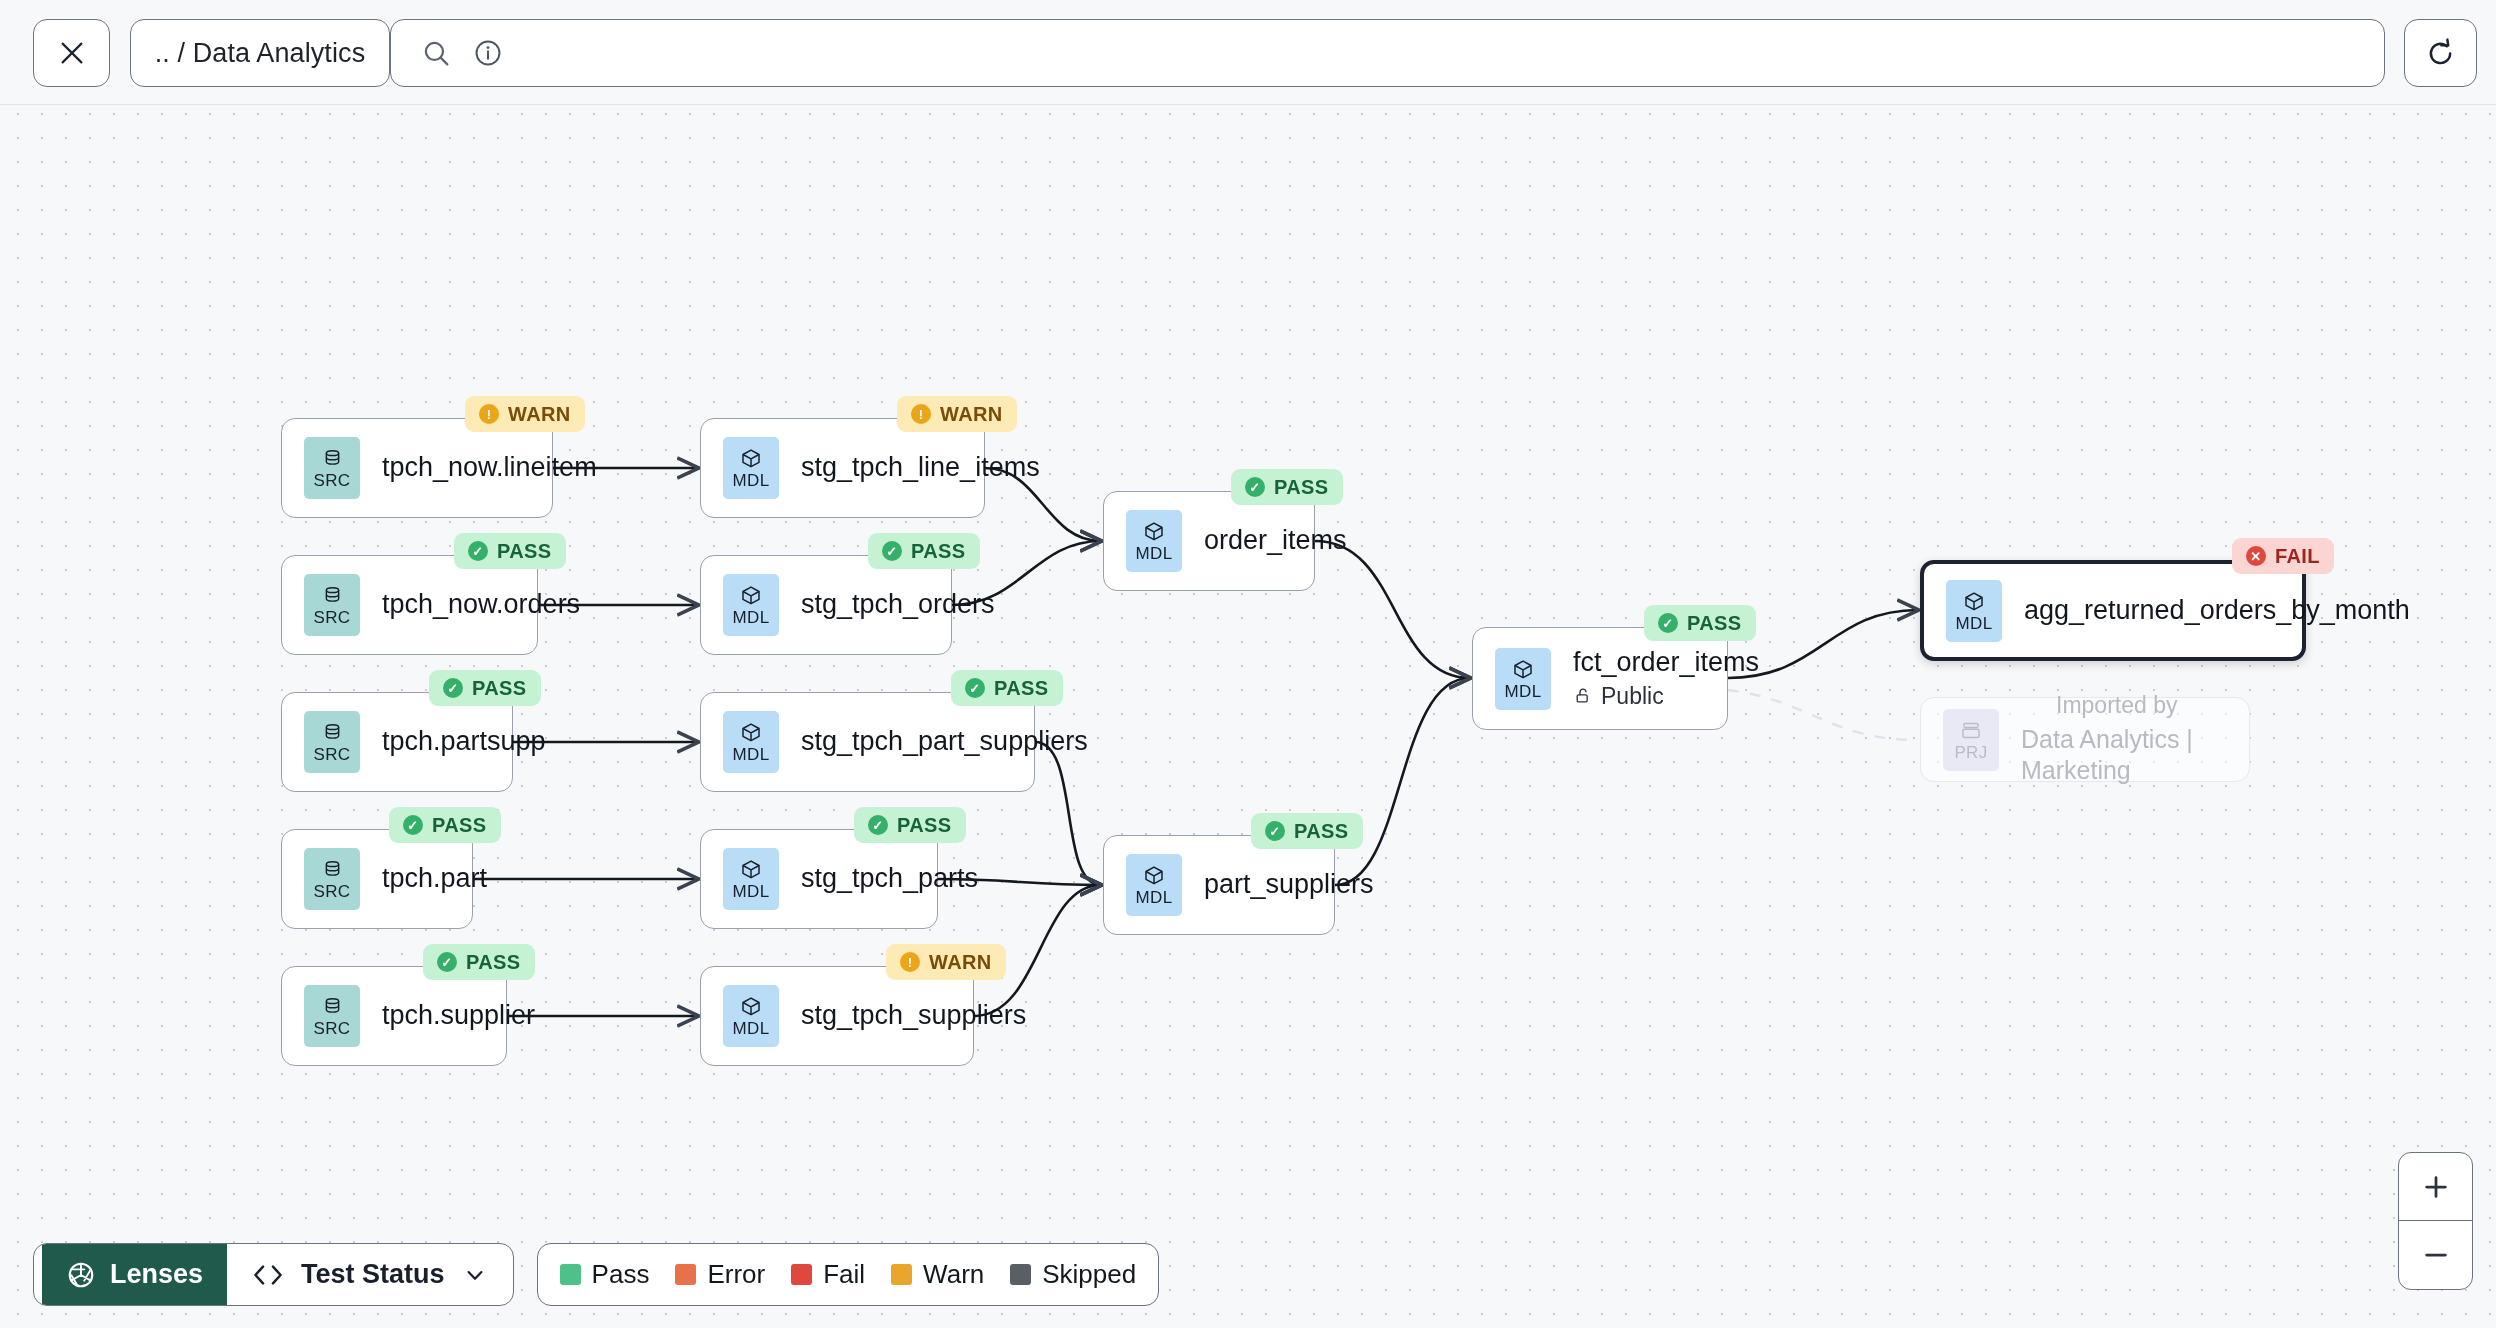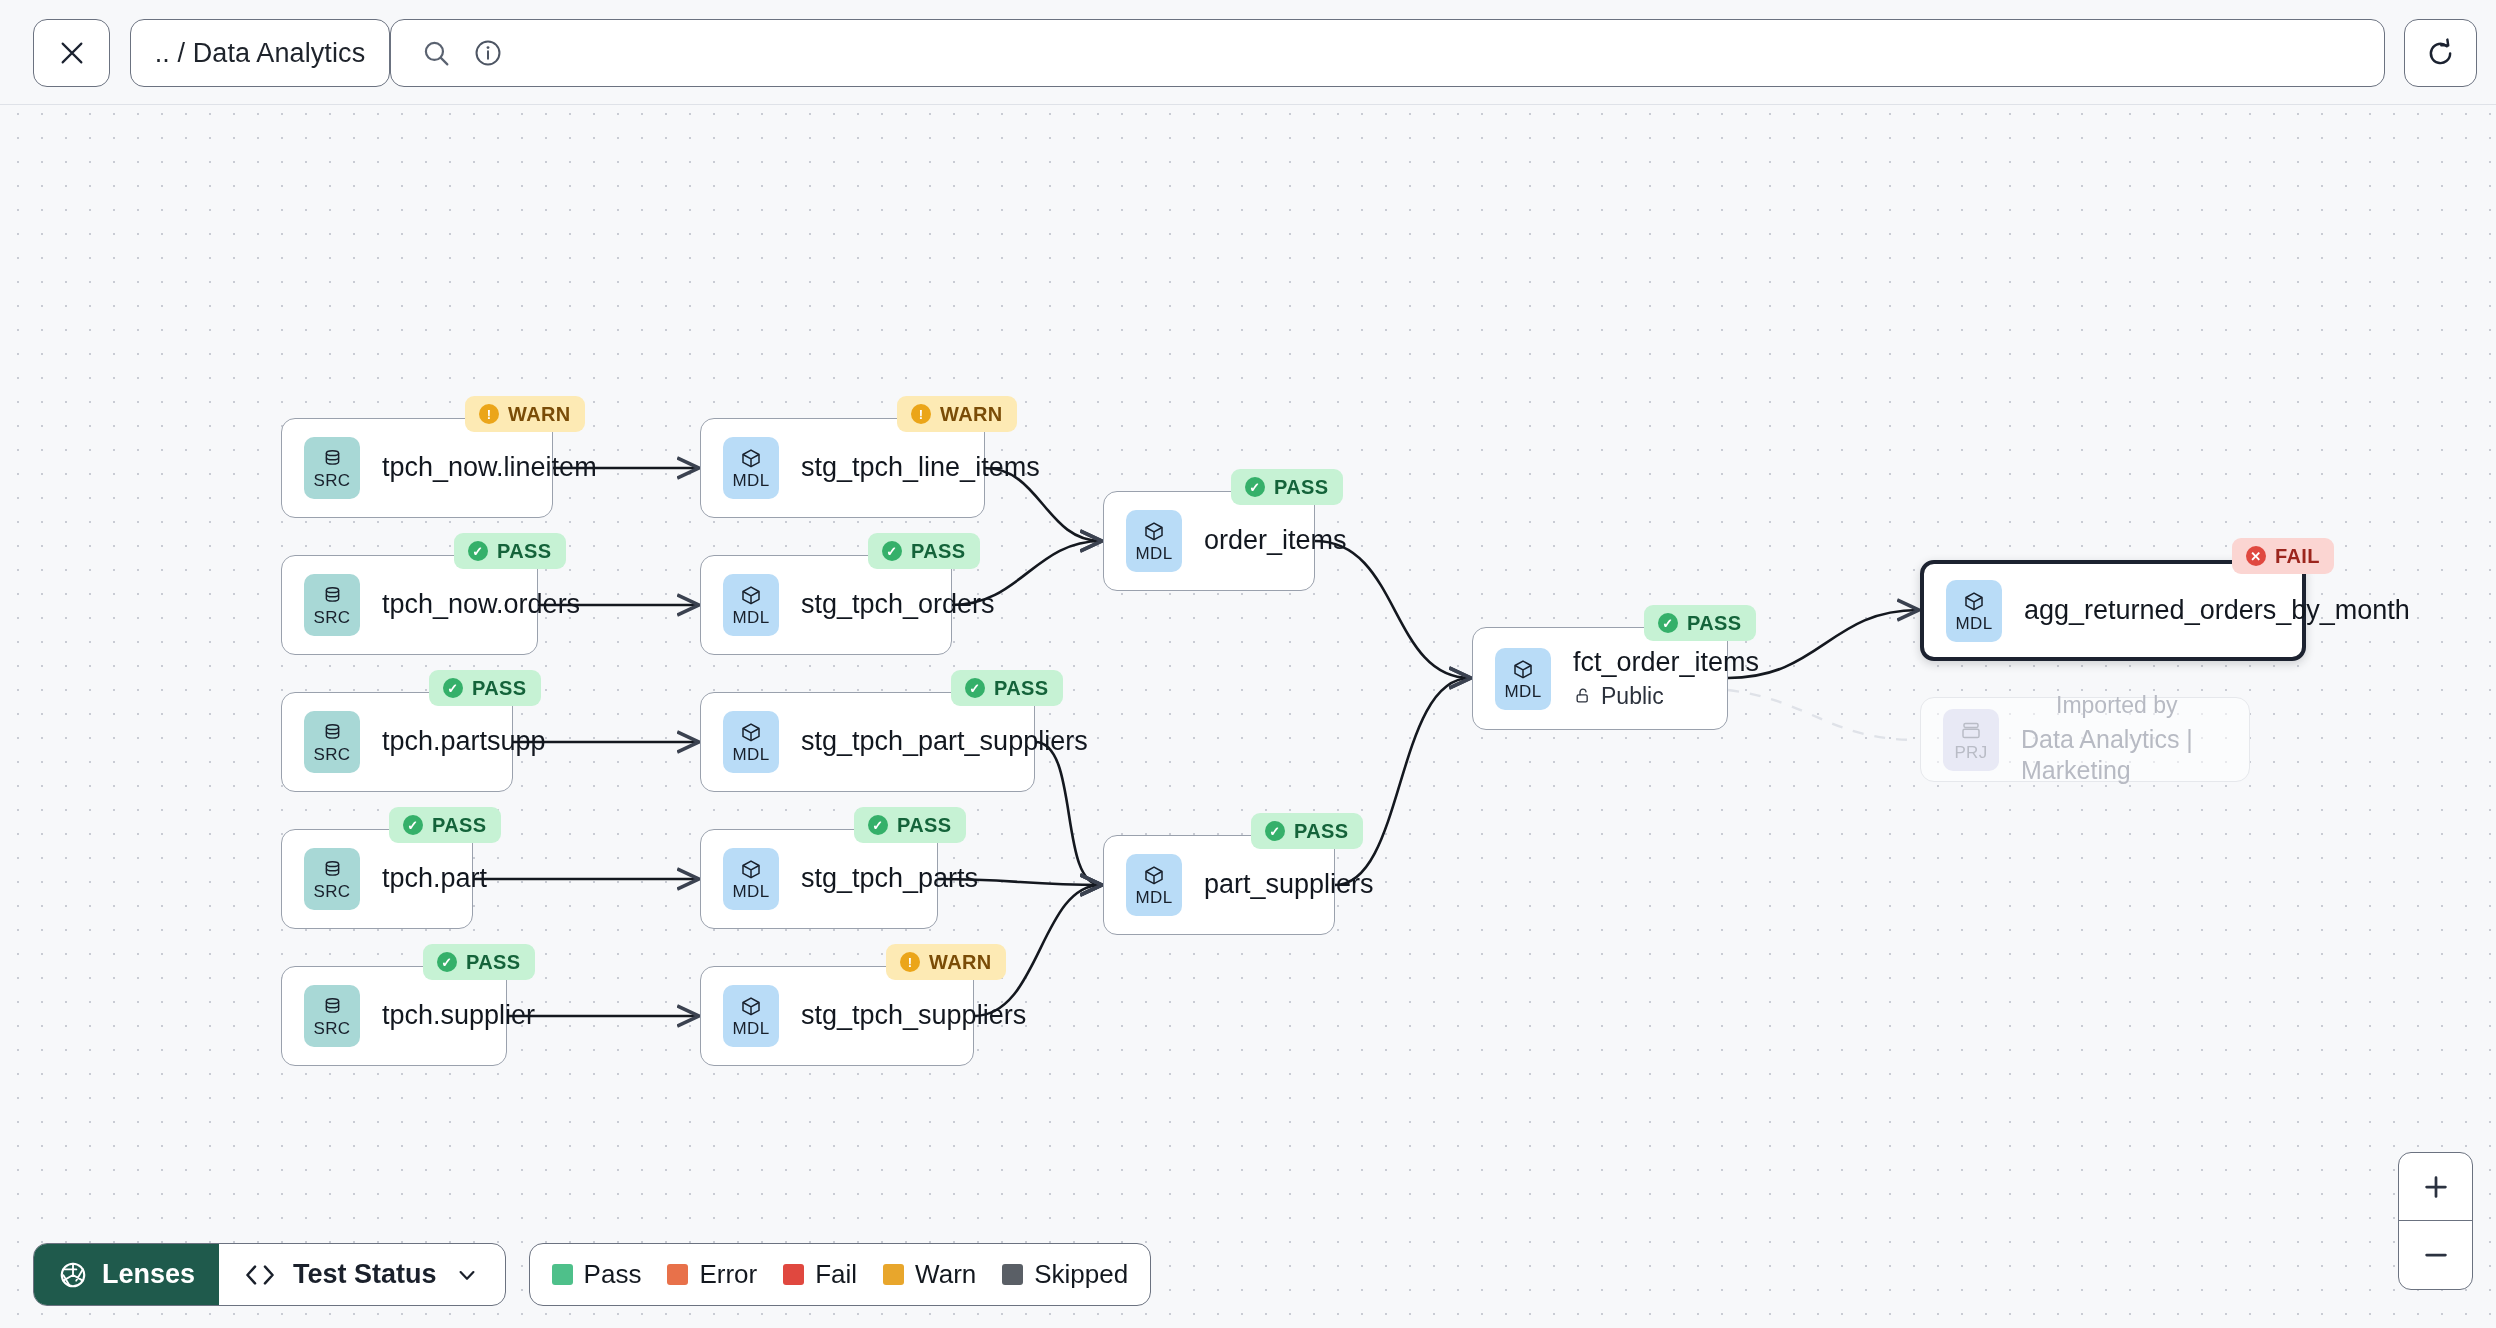--- a/index.html
+++ b/index.html
@@ -57,21 +57,21 @@
     display: flex; align-items: center;
     padding-left: 22px;
     z-index: 12;
   }
   .node.selected {
     border: 4px solid #1c2230;
     box-shadow: 0 3px 10px rgba(20,25,35,.18);
     z-index: 20;
   }
   .node-badge {
-    width: 56px; height: 62px; border-radius: 10px;
+    width: 56px; height: 62px; border-radius: 5px;
     display: flex; flex-direction: column;
     align-items: center; justify-content: center;
     gap: 1px; flex: none;
   }
   .node-badge.src { background: #a8d8d6; }
   .node-badge.mdl { background: #b9dcf7; }
   .node-badge.prj { background: #dfe0f2; }
   .badge-kind {
     font-size: 17px; font-weight: 500; color: #18202c; line-height: 1;
     letter-spacing: .3px;
@@ -125,21 +125,21 @@
   }
   .bar-group {
     display: flex; align-items: center;
     border: 1.6px solid #6b7280; border-radius: 14px;
     height: 63px; overflow: hidden; background: #fff;
   }
   #lenses-btn {
     display: flex; align-items: center; gap: 14px;
     background: #1f5a4c; color: #ffffff;
     height: 100%; padding: 0 24px;
-    font-size: 27px; font-weight: 700;
+    font-size: 27px; font-weight: 700; margin-left: 8px;
   }
   #test-status-btn {
     display: flex; align-items: center; gap: 16px;
     height: 100%; padding: 0 24px;
     font-size: 27px; font-weight: 700; color: #1a202b;
   }
   #legend {
     display: flex; align-items: center; gap: 26px;
     border: 1.6px solid #6b7280; border-radius: 14px;
     height: 63px; padding: 0 22px; background: #fff;

